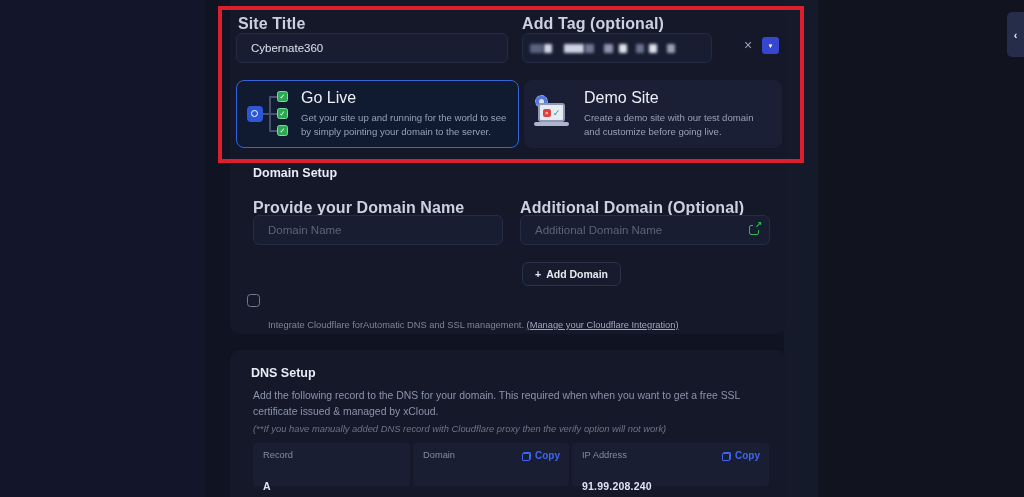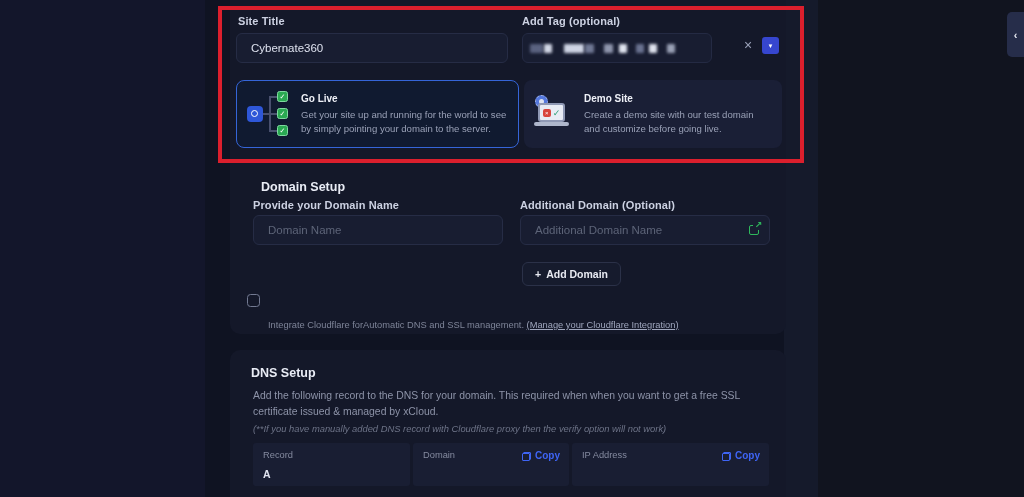--- a/index.html
+++ b/index.html
@@ -23,21 +23,21 @@
 
   .annotation-rect {
     position:absolute; left:218px; top:6px; width:586px; height:157px;
     border:4px solid #db1f2d; z-index:60; pointer-events:none;
   }
 
   .panel { position:absolute; left:230px; width:556px; background:#141829; }
   .panel-a { top:0;   height:334px; border-radius:0 0 10px 10px; }
   .panel-b { top:350px; height:160px; border-radius:10px 10px 0 0; }
 
-  .lbl { position:absolute; font-size:11px; font-weight:bold; color:#ccd1e2; letter-spacing:.1px; }
+  .lbl { position:absolute; font-size:16px; font-weight:bold; color:#ccd1e2; letter-spacing:.1px; }
   .inp {
     position:absolute; height:30px; background:#181d31; border:1px solid #262c45;
     border-radius:6px; color:#dde1ee; font-size:11.5px; padding:0 14px;
     font-family:"Liberation Sans","DejaVu Sans",sans-serif; outline:none; width:250px;
   }
   .inp::placeholder { color:#5d6478; }
 
   
   .tag-box {
     position:absolute; left:292px; top:33px; width:190px; height:30px;
@@ -50,21 +50,21 @@
     position:absolute; left:532px; top:37px; width:17px; height:17px;
     background:#3646cf; border-radius:3px; cursor:pointer;
     display:flex; align-items:center; justify-content:center; color:#fff; font-size:6px;
   }
 
   
   .card { position:absolute; top:80px; height:68px; border-radius:8px; display:flex; align-items:center; padding:0 10px; cursor:pointer; }
   .card-golive { left:6px; width:283px; background:#101a30; border:1.5px solid #3565d8; }
   .card-demo   { left:294px; width:258px; background:#1a1f36; }
   .card-txt { margin-left:10px; }
-  .card-title { font-size:10px; font-weight:bold; color:#eef0f7; margin-bottom:4px; }
+  .card-title { font-size:16px; font-weight:normal; color:#eef0f7; margin-bottom:4px; }
   .card-desc  { font-size:9.6px; color:#99a0b6; line-height:14px; }
   .card-golive .card-desc { width:212px; }
   .card-demo   .card-desc { width:178px; }
 
   
   .gl-icon { position:relative; width:44px; height:50px; flex:none; }
   .gl-node { position:absolute; left:0; top:17px; width:16px; height:16px; background:#2e57d8; border-radius:4px; }
   .gl-node::before { content:""; position:absolute; left:4px; top:4px; width:5px; height:5px; border:1.7px solid #fff; border-radius:50%; }
   .gl-line-h { position:absolute; left:16px; top:24px; width:6px; height:1.5px; background:#49506e; }
   .gl-line-v { position:absolute; left:22px; top:8px; width:1.5px; height:33px; background:#49506e; }
@@ -102,21 +102,21 @@
   .cf { position:relative; width:15px; height:7px; background:#f38020; border-radius:7px 7px 2px 2px; margin:0 2px; top:-1px; }
   .cf::before { content:""; position:absolute; left:2px; top:-4px; width:8px; height:8px; background:#f38020; border-radius:50%; }
   .cb-help { position:absolute; left:38px; top:320px; font-size:9.3px; color:#7e8498; }
   .cb-help a { color:#9fa6bd; text-decoration:underline; cursor:pointer; }
 
   .dns-desc { position:absolute; left:23px; top:38px; width:518px; font-size:10.4px; color:#8d93a8; line-height:16px; }
   .dns-note { position:absolute; left:23px; top:73px; font-size:9.4px; font-style:italic; color:#6d7387; }
 
   .dns-table { position:absolute; left:23px; top:93px; display:flex; gap:3px; }
   .dns-cell { position:relative; height:43px; background:#191e33; border-radius:3px; padding:7px 10px; }
-  .dns-cell .c-lbl { font-size:9.3px; color:#858ba0; margin-bottom:8px; }
+  .dns-cell .c-lbl { font-size:9.3px; color:#858ba0; margin-bottom:20px; }
   .dns-cell .c-val { font-size:10.5px; color:#dfe3ef; font-weight:bold; letter-spacing:.2px; }
   .copy-btn { position:absolute; right:9px; top:7px; display:flex; align-items:flex-end; gap:4px;
     color:#3e64f4; font-size:10px; font-weight:bold; cursor:pointer; }
   .copy-ic { position:relative; width:9px; height:9px; }
   .copy-ic::after { content:""; position:absolute; right:0; top:0; width:6px; height:6px; border:1.2px solid #3e64f4; border-radius:1px; }
   .copy-ic::before { content:""; position:absolute; left:0; bottom:0; width:6px; height:6px; border:1.2px solid #3e64f4; border-radius:1px; background:#191e33; z-index:1; }
 </style>
 </head>
 <body>
 
@@ -175,21 +175,21 @@
         <span class="lt-ok">✓</span>
       </span>
       <span class="lt-base"></span>
     </span>
     <span class="card-txt">
       <div class="card-title">Demo Site</div>
       <div class="card-desc">Create a demo site with our test domain and customize before going live.</div>
     </span>
   </div>
 
-  <div class="sec-h" style="left:23px; top:180px;margin-left:8px;">Domain Setup</div>
+  <div class="sec-h" style="left:23px; top:166px;">Domain Setup</div>
 
   <div class="lbl" style="left:23px; top:199px;">Provide your Domain Name</div>
   <input class="inp" style="left: 23px; top: 215px;" type="text" placeholder="Domain Name">
 
   <div class="lbl" style="left:290px; top:199px;">Additional Domain (Optional)</div>
   <input class="inp" style="left: 290px; top: 215px;" type="text" placeholder="Additional Domain Name">
   <span class="ext-ic" style="left:519px; top:224px;">
     <span class="arr">↗</span>
   </span>
 
@@ -220,20 +220,21 @@
     <div class="dns-cell" style="width:156px;">
       <div class="c-lbl">Domain</div>
       <div class="c-val"></div>
       <span class="copy-btn">
         <span class="copy-ic"></span>
         <span>Copy</span>
       </span>
     </div>
     <div class="dns-cell" style="width:197px;">
       <div class="c-lbl">IP Address</div>
+      <div class="c-val">91.99.208.240</div>
       <span class="copy-btn">
         <span class="copy-ic"></span>
         <span>Copy</span>
       </span>
     </div>
   </div>
 </div>
 
 <div class="annotation-rect"></div>
 

